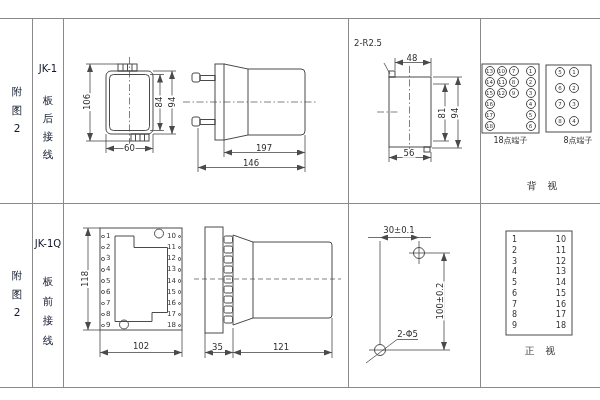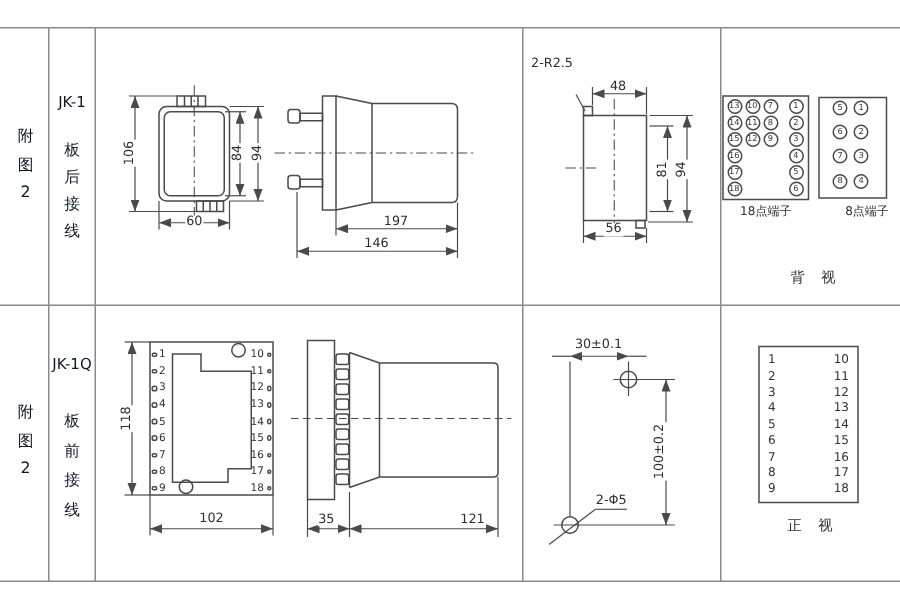--- a/index.html
+++ b/index.html
@@ -328,21 +328,21 @@
     <div class="trow r">
         <span>18</span>
         <span class="dot"></span>
       </div>
   </div>
 
   <div class="dt rot" style="left:84.5px;top:279px;">118</div>
   <div class="dt" style="left:141px;top:346px;">102</div>
 
   <div class="dt" style="left:217.5px;top:346.5px;text-align:center;">35</div>
-  <div class="dt" style="left:281px;top:346.5px;margin-left:34px;">121</div>
+  <div class="dt" style="left:281px;top:346.5px;">121</div>
 
   <div class="dt" style="left:399px;top:230px;">30±0.1</div>
   <div class="dt rot" style="left:440px;top:301px;">100±0.2</div>
   <div class="dt" style="left:407.5px;top:334px;">2-Φ5</div>
 
   <div class="numcol" style="left:512px;top:236px;height:94px;">
     <div>1</div>
     <div>2</div>
     <div>3</div>
     <div>4</div>

